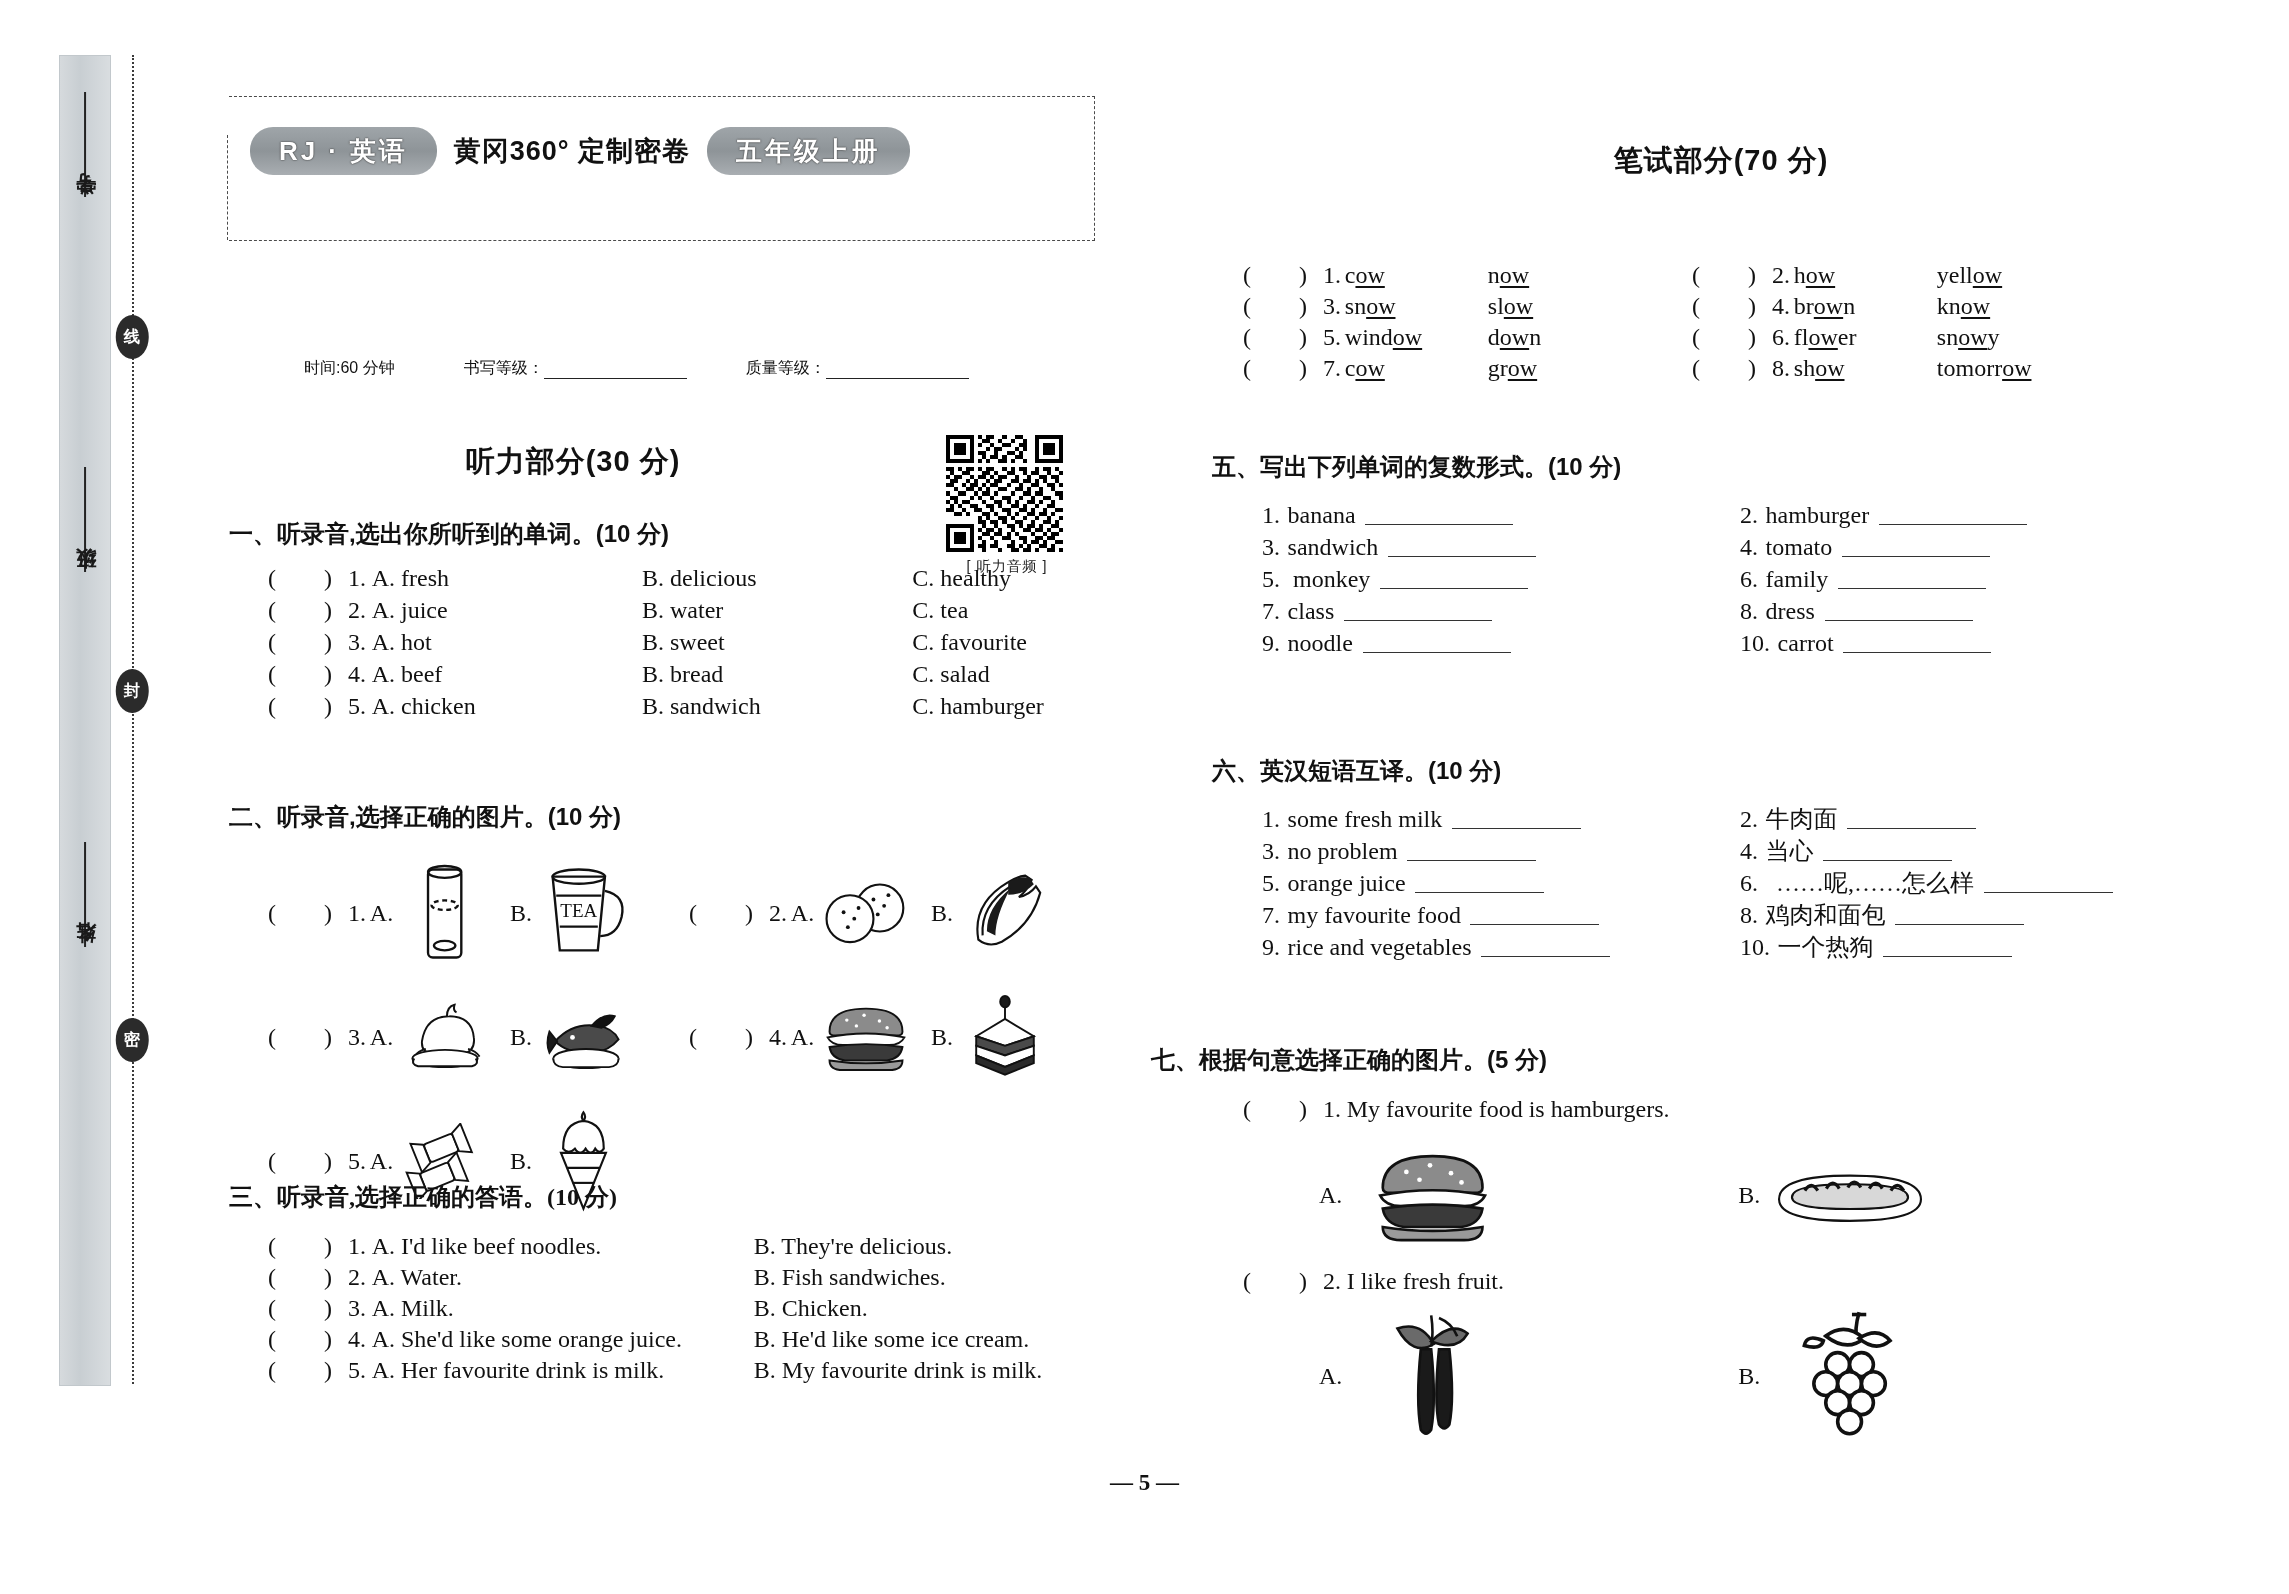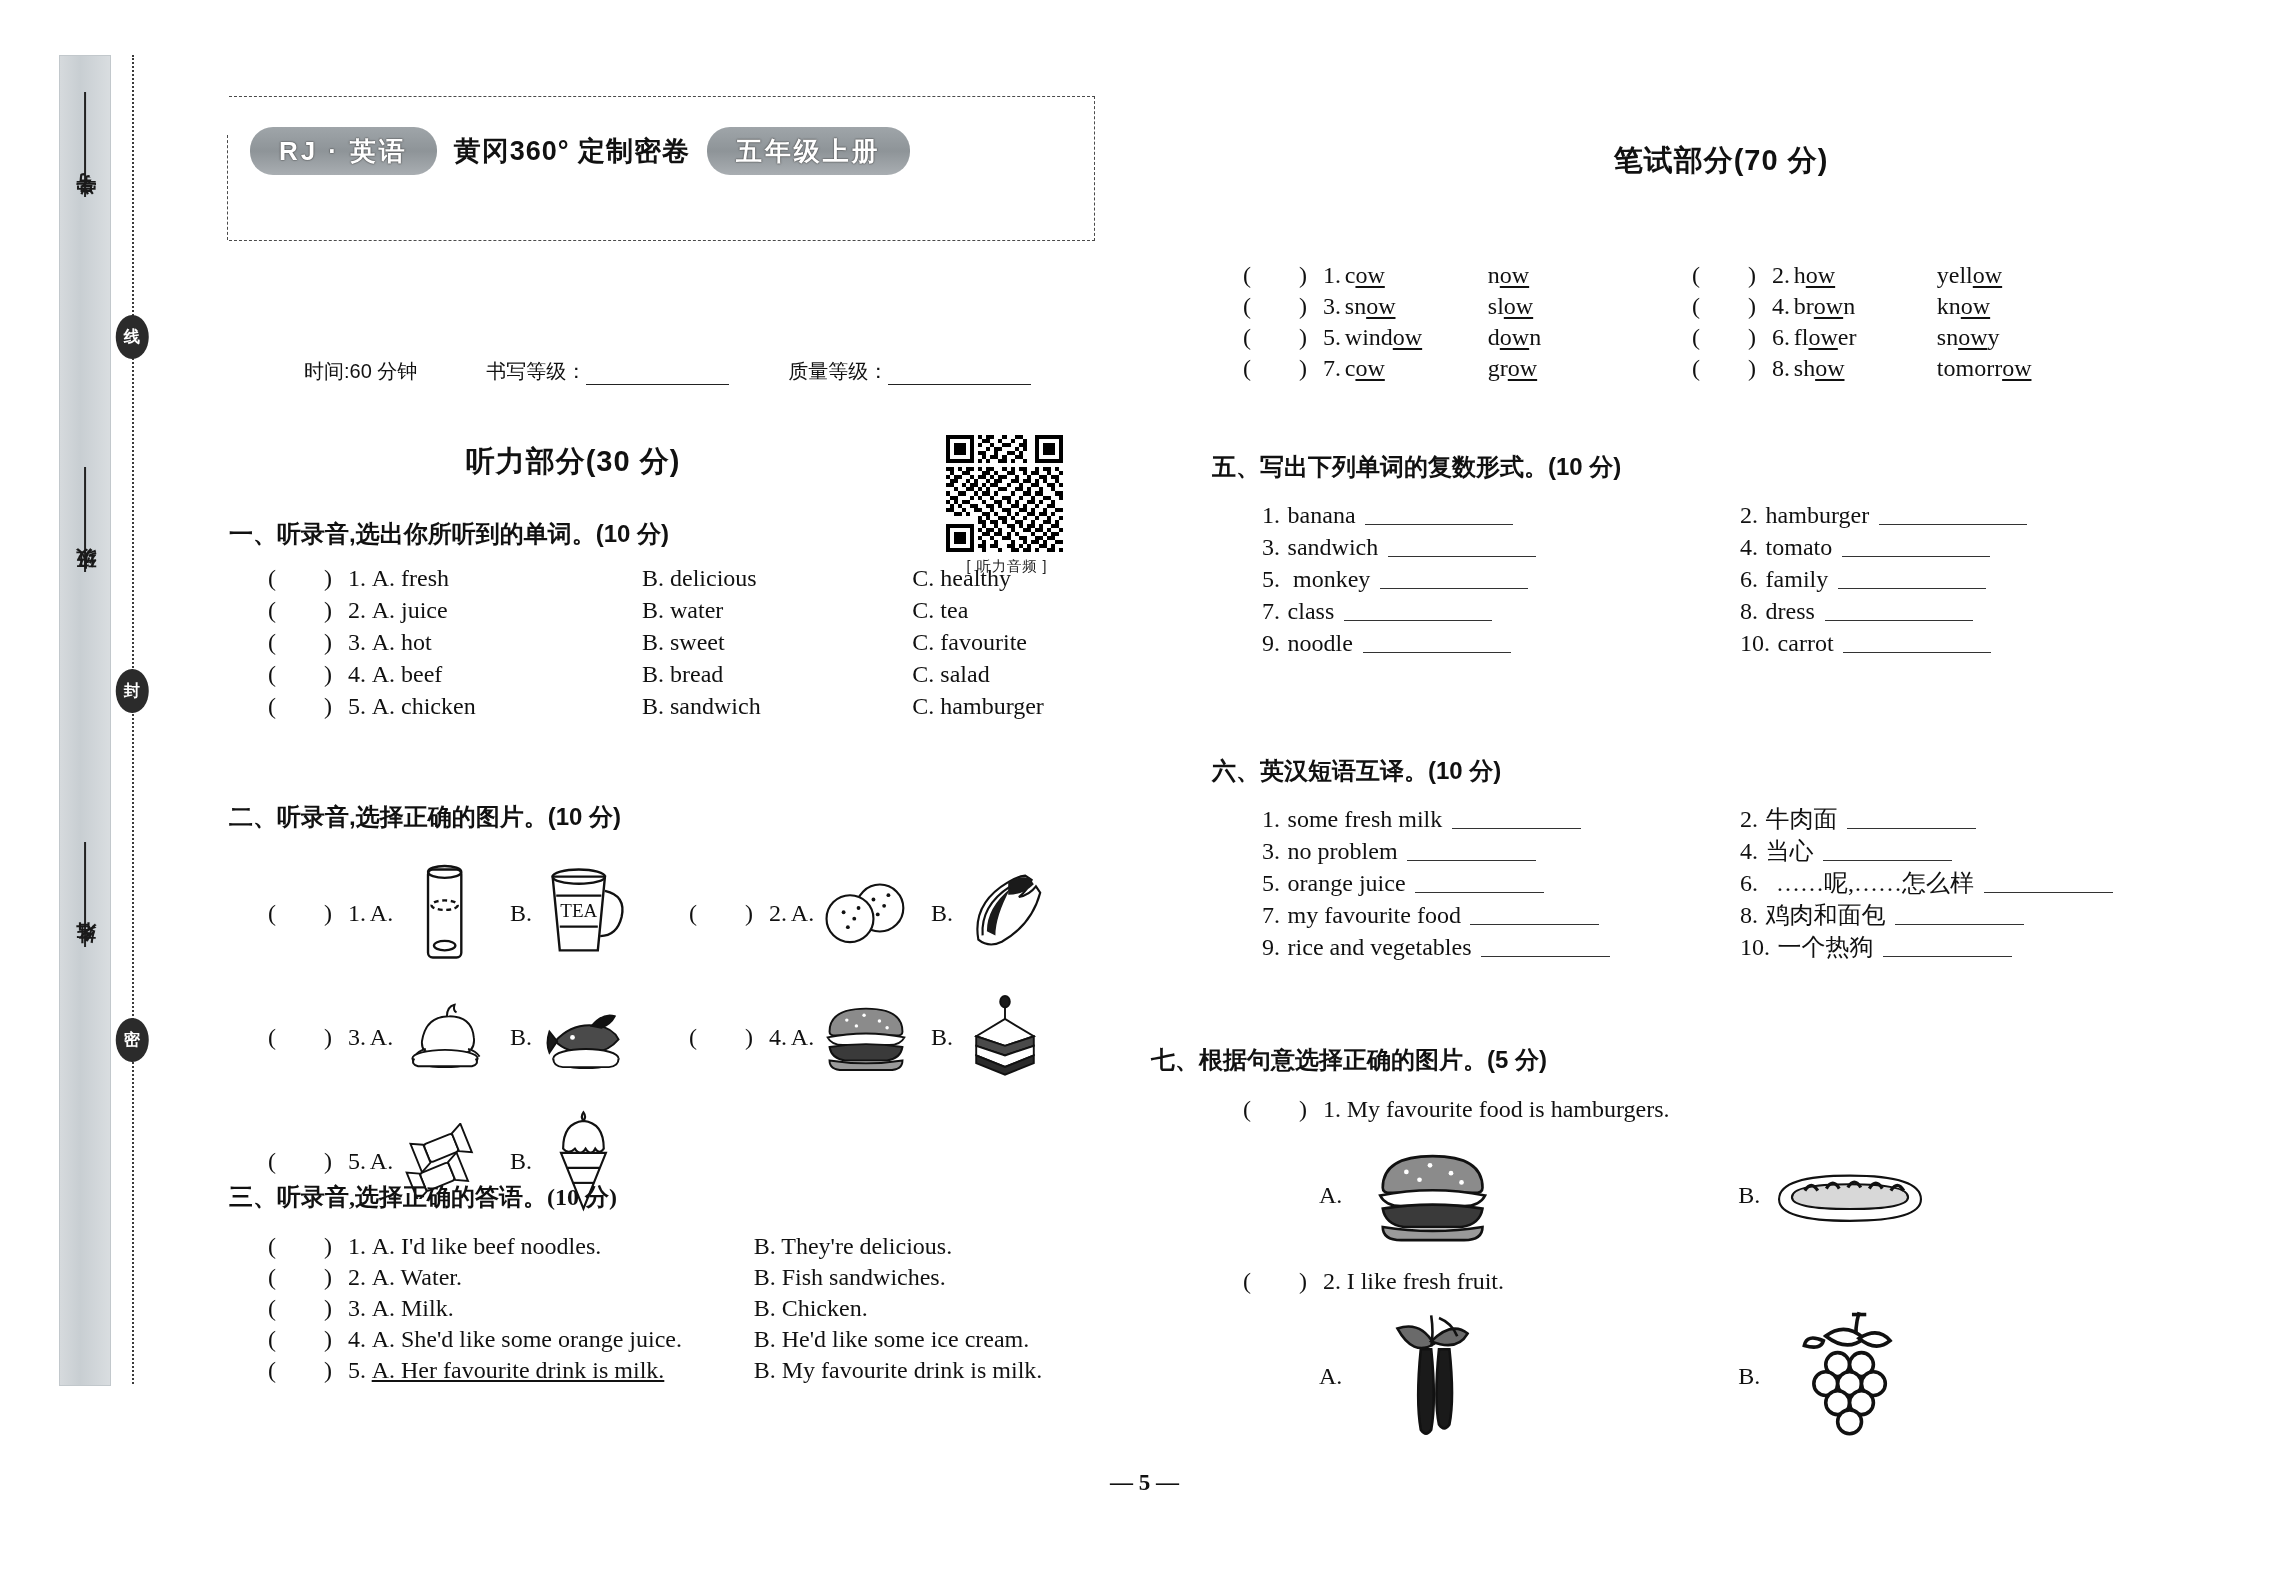--- a/index.html
+++ b/index.html
@@ -81,21 +81,21 @@
   }
   .dia{
     position:absolute;top:50%;width:29px;height:29px;background:#1a1a1a;
     transform:translateY(-50%) rotate(45deg);
   }
   .dia.l{left:13.4px;} .dia.r{right:13.4px;}
 
   
   .meta{
     position:absolute;left:304px;top:358px;width:784px;
-    font-family:"Liberation Sans", sans-serif;font-size:20px;
+    font-family:"Liberation Sans", sans-serif;font-size:16px;
     display:flex;align-items:flex-end;gap:0;
   }
   .meta .seg{white-space:nowrap;}
   .blank{display:inline-block;border-bottom:1.9px solid #222;height:19px;}
 
   
   .banner{
     font-family:"Liberation Sans", sans-serif;
     font-size:29px;font-weight:700;text-align:center;letter-spacing:1px;
   }
@@ -642,21 +642,21 @@
       </div>
       <div class="opt-row" style="height: 31px;">
         <span class="paren" style="min-width: 80px;">(        )</span>
         <span>4.</span>
         <span style="width: 382px; margin-left: 5.7px;">A. She'd like some orange juice.</span>
         <span>B. He'd like some ice cream.</span>
       </div>
       <div class="opt-row" style="height: 31px;">
         <span class="paren" style="min-width: 80px;">(        )</span>
         <span>5.</span>
-        <span style="width: 382px; margin-left: 5.7px; text-decoration: underline;">A. Her favourite drink is milk.</span>
+        <span style="width: 382px; margin-left: 5.7px;">A. Her favourite drink is milk.</span>
         <span>B. My favourite drink is milk.</span>
       </div>
     </div>
 
   <div class="banner" style="position:absolute;left:1224px;top:141px;width:994px;">笔试部分(70 分)</div>
 
   <div id="w4-list" style="position:absolute;left:1243px;top:260px;width:1013px;">
       <div class="opt-row" style="height: 31px;">
         <div class="opt-row" style="width: 449px;">
           <span class="paren" style="min-width: 80px;">(        )</span>

